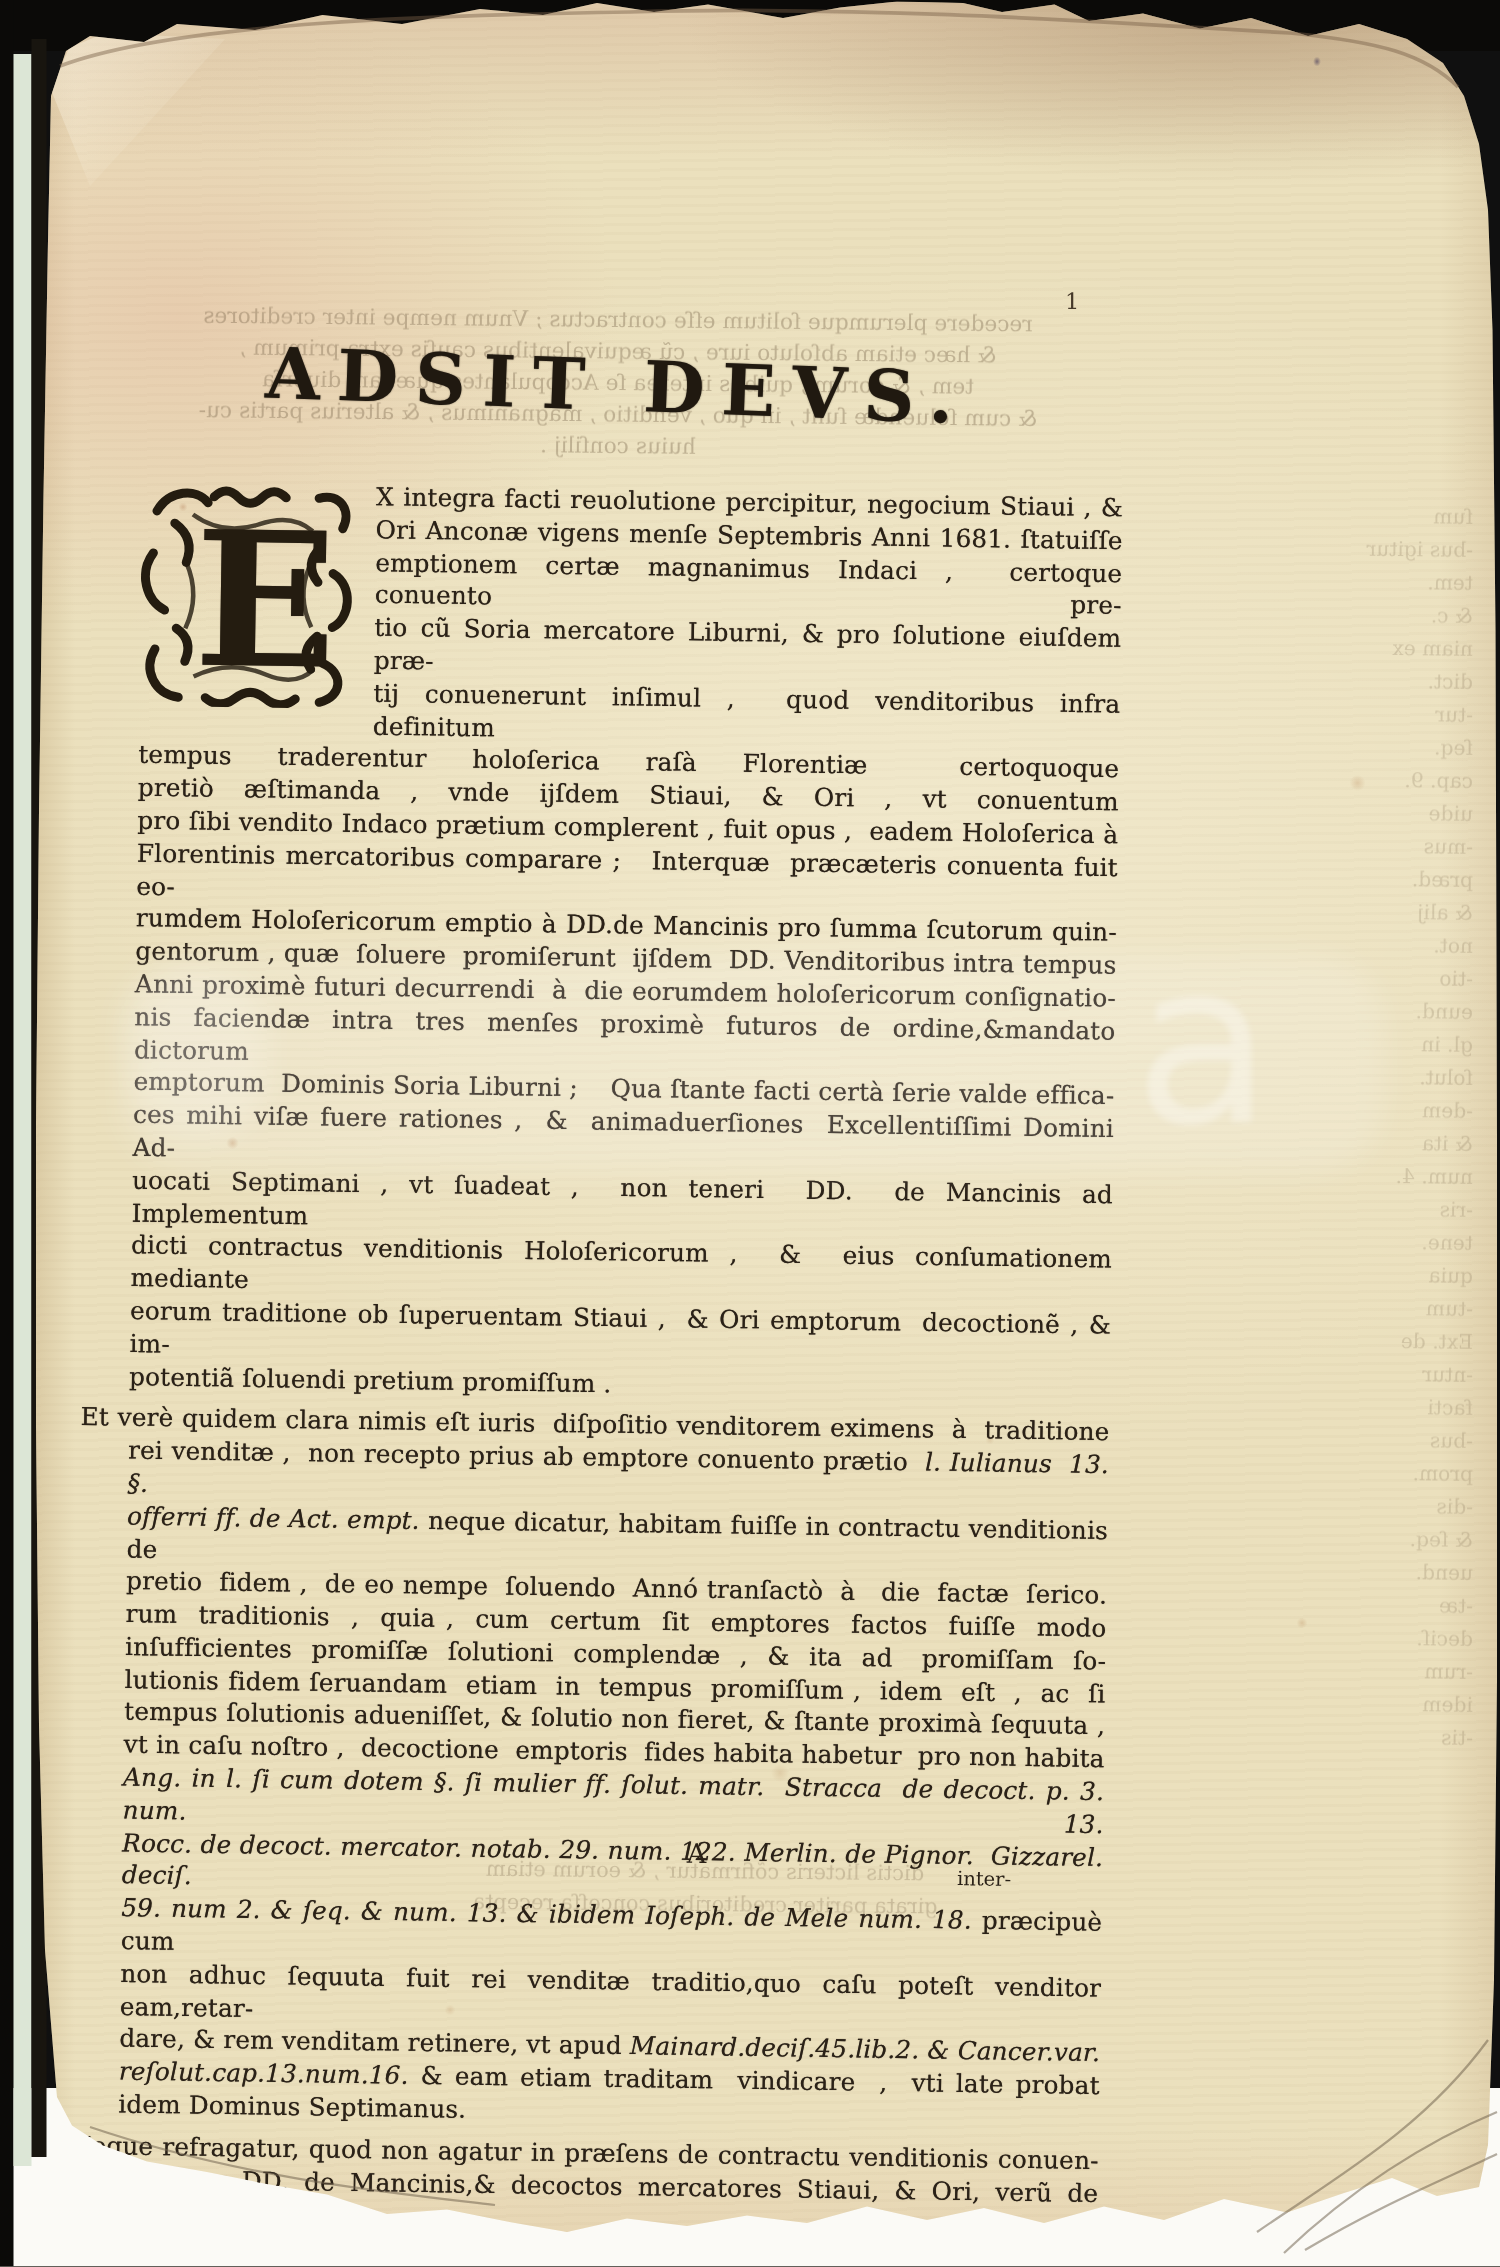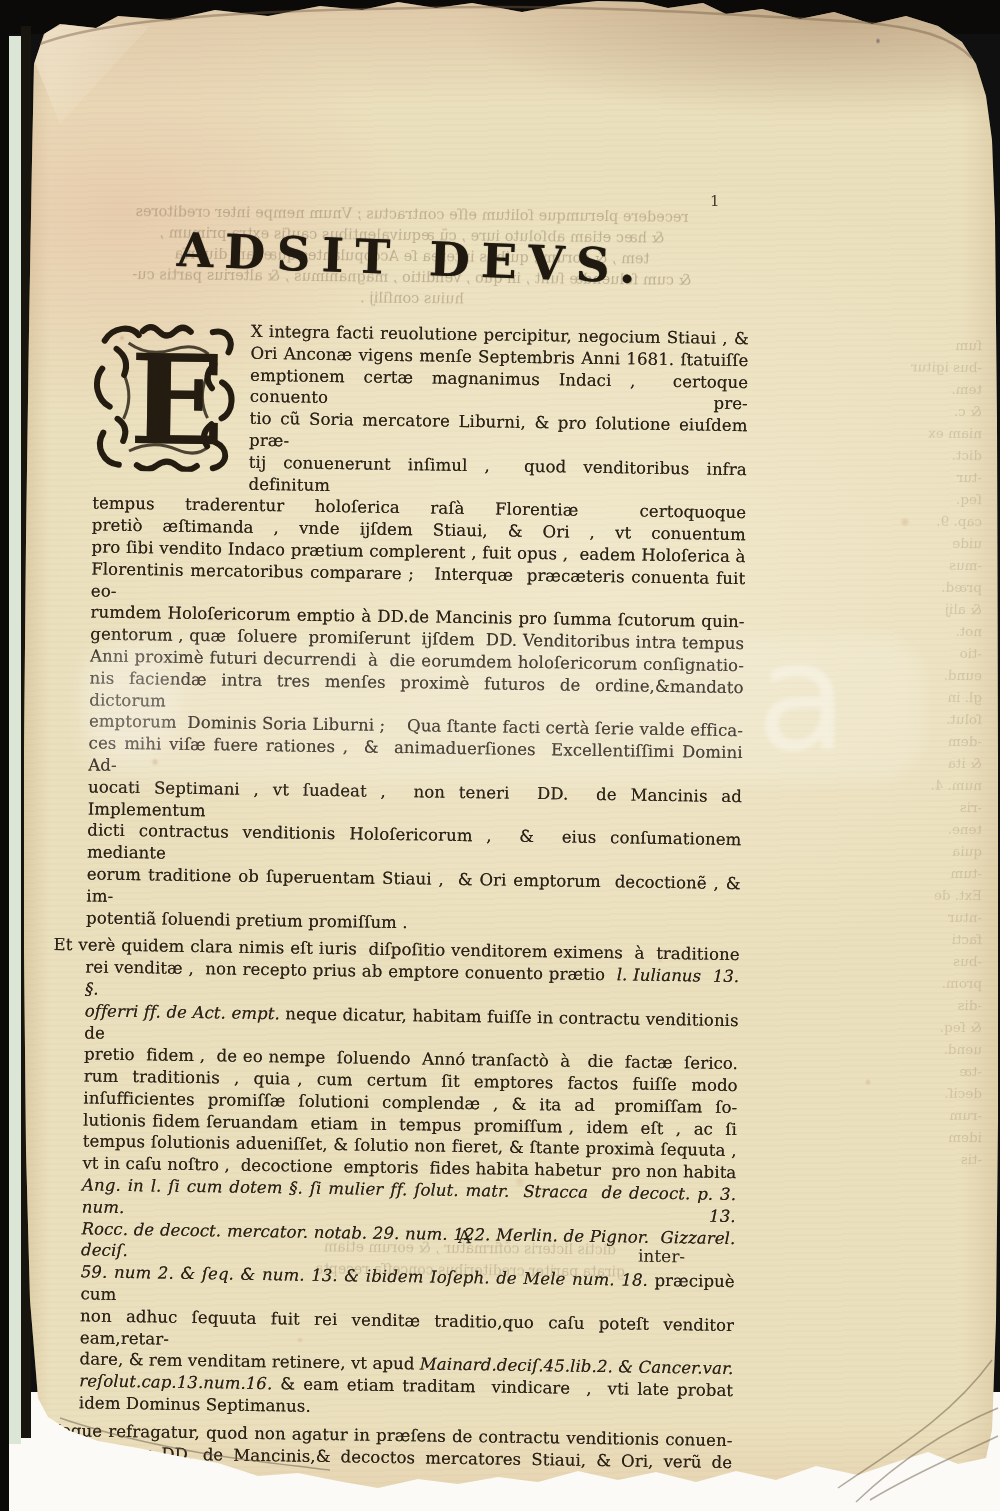--- a/index.html
+++ b/index.html
@@ -59,21 +59,21 @@
              text-shadow:0 0 .5px rgba(43,33,23,.75);}
   .para{padding-left:32px;}
   .para + .para{margin-top:6px;}
   .para .line.first{margin-left:-32px;}
   .line{white-space:pre-wrap;text-align:justify;text-align-last:justify;
         line-height:21.8px;min-height:21.8px;}
   .line.nj{text-align-last:left;}
   .it{font-style:italic;}
   .dropcap{float:left;width:146px;height:148px;margin:4px 10px 2px 0;}
   .sig-mark{left:458px;top:1226px;font-size:18px;color:#2a2117;transform:rotate(1deg);}
-  .catchword{left:638px;top:1246px;font-size:17px;color:#2a2117;transform:rotate(1deg);}
+  .catchword{left:638px;top:1246px;font-size:13px;color:#2a2117;transform:rotate(1deg);}
 
   
   .wm-band{left:78px;top:636px;width:846px;height:146px;border-radius:48px;
            background:rgba(255,255,255,.16);filter:blur(9px);pointer-events:none;}
   .wm-blob{left:88px;top:648px;width:90px;height:110px;border-radius:40px;
            background:rgba(255,255,255,.22);filter:blur(10px);pointer-events:none;}
   .wm-letter{left:756px;top:610px;font-family:"DejaVu Sans",sans-serif;font-size:150px;
              color:rgba(255,255,255,.34);filter:blur(2px);pointer-events:none;}
 
   .creases{left:0;top:0;width:1000px;height:1511px;pointer-events:none;}

